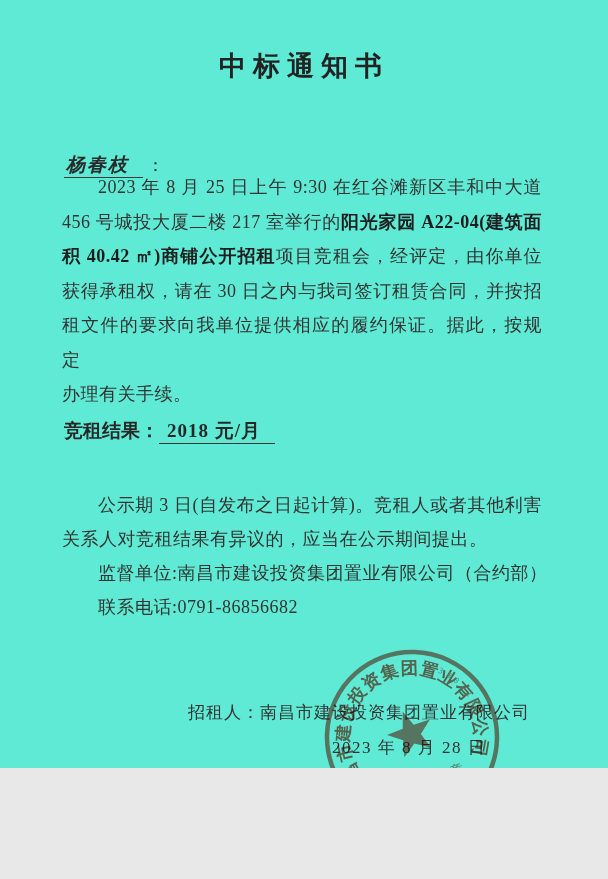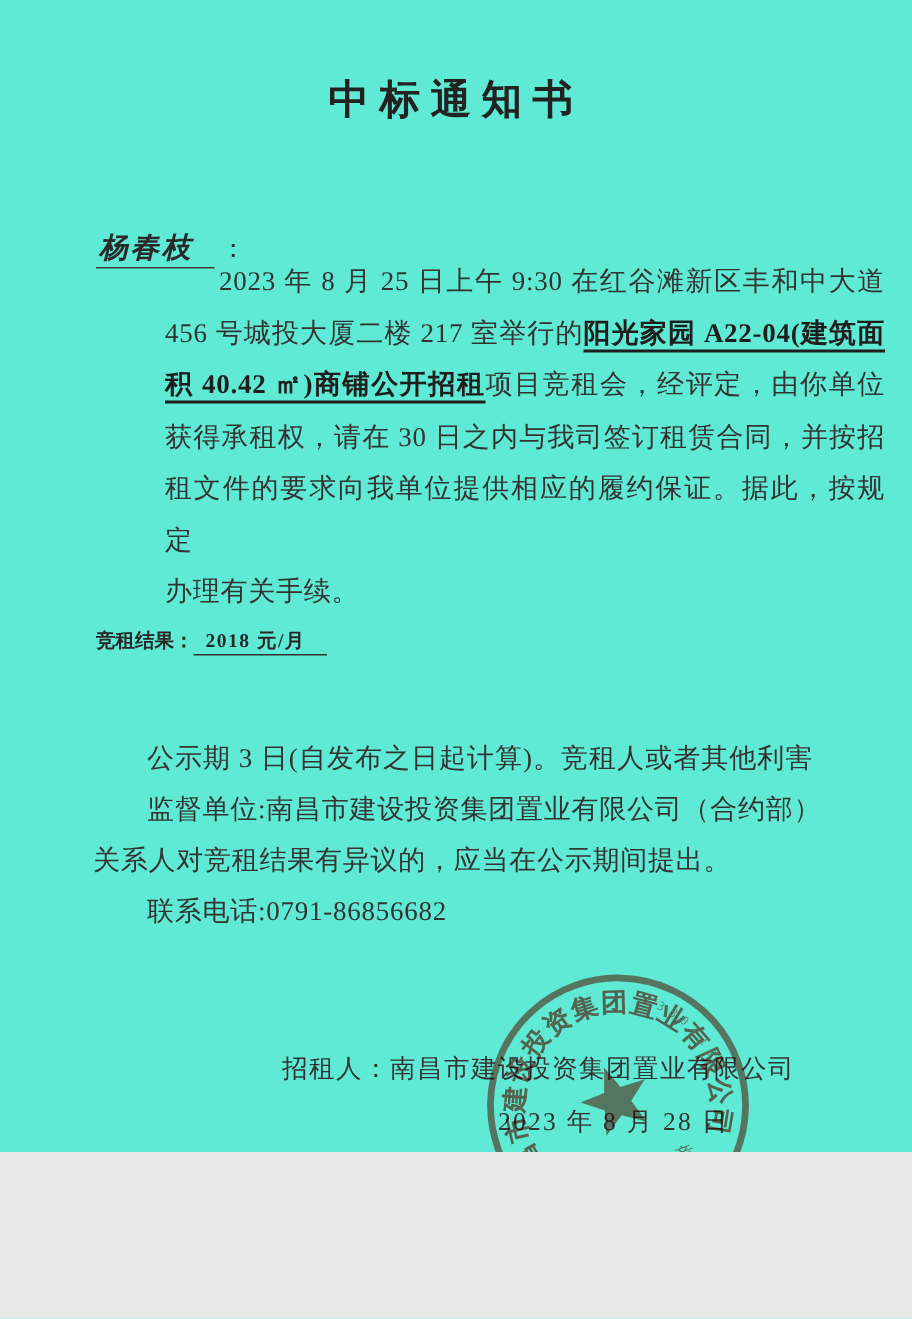--- a/index.html
+++ b/index.html
@@ -32,34 +32,33 @@
     padding:0 14px 2px 2px;
     letter-spacing:2px;
   }
   .salutation .colon{margin-left:4px;font-size:17px;}
   .textblock{
     position:absolute;left:62px;width:480px;
     font-size:18px;line-height:34.5px;
     color:#333;
     letter-spacing:0.5px;
   }
-  #body-paragraph{top:170px;margin-left:48px;}
+  #body-paragraph{top:170px;}
   #notice-block{top:488px;line-height:34px;}
   .tline{white-space:nowrap;}
   .tline.just{white-space:normal;text-align:justify;text-align-last:justify;text-justify:inter-character;}
   .tline.indent{text-indent:36px;}
   .seg.bold-u{
     font-weight:700;color:#1e1e1e;
-    text-decoration:underline;
     text-underline-offset:5px;
     text-decoration-thickness:1.5px;
   }
   .result-line{
     position:absolute;top:418px;left:64px;
-    font-size:13px;font-weight:700;color:#272727;
+    font-size:19px;font-weight:700;color:#272727;
   }
   .result-line .value{
     border-bottom:1.5px solid #333;
     padding:0 14px 2px 8px;
     letter-spacing:1px;
   }
   .signature{
     position:absolute;top:701px;left:188px;
     font-size:17px;color:#333;letter-spacing:1px;
   }
@@ -93,22 +92,22 @@
       <div class="tline just"><span class="seg">租文件的要求向我单位提供相应的履约保证。据此，按规定</span></div>
       <div class="tline"><span class="seg">办理有关手续。</span></div>
     </div>
 
   <div class="result-line">
     <span>竞租结果：</span><span class="value">2018 元/月</span>
   </div>
 
   <div class="textblock" id="notice-block">
       <div class="tline just indent">公示期 3 日(自发布之日起计算)。竞租人或者其他利害</div>
+      <div class="tline">关系人对竞租结果有异议的，应当在公示期间提出。</div>
       <div class="tline indent">监督单位:南昌市建设投资集团置业有限公司（合约部）</div>
-      <div class="tline">关系人对竞租结果有异议的，应当在公示期间提出。</div>
       <div class="tline indent">联系电话:0791-86856682</div>
     </div>
 
   <div class="signature">
     <div>
       <span>招租人：</span><span>南昌市建设投资集团置业有限公司</span>
     </div>
     <div class="date-line">2023 年 8 月 28 日</div>
   </div>
 

